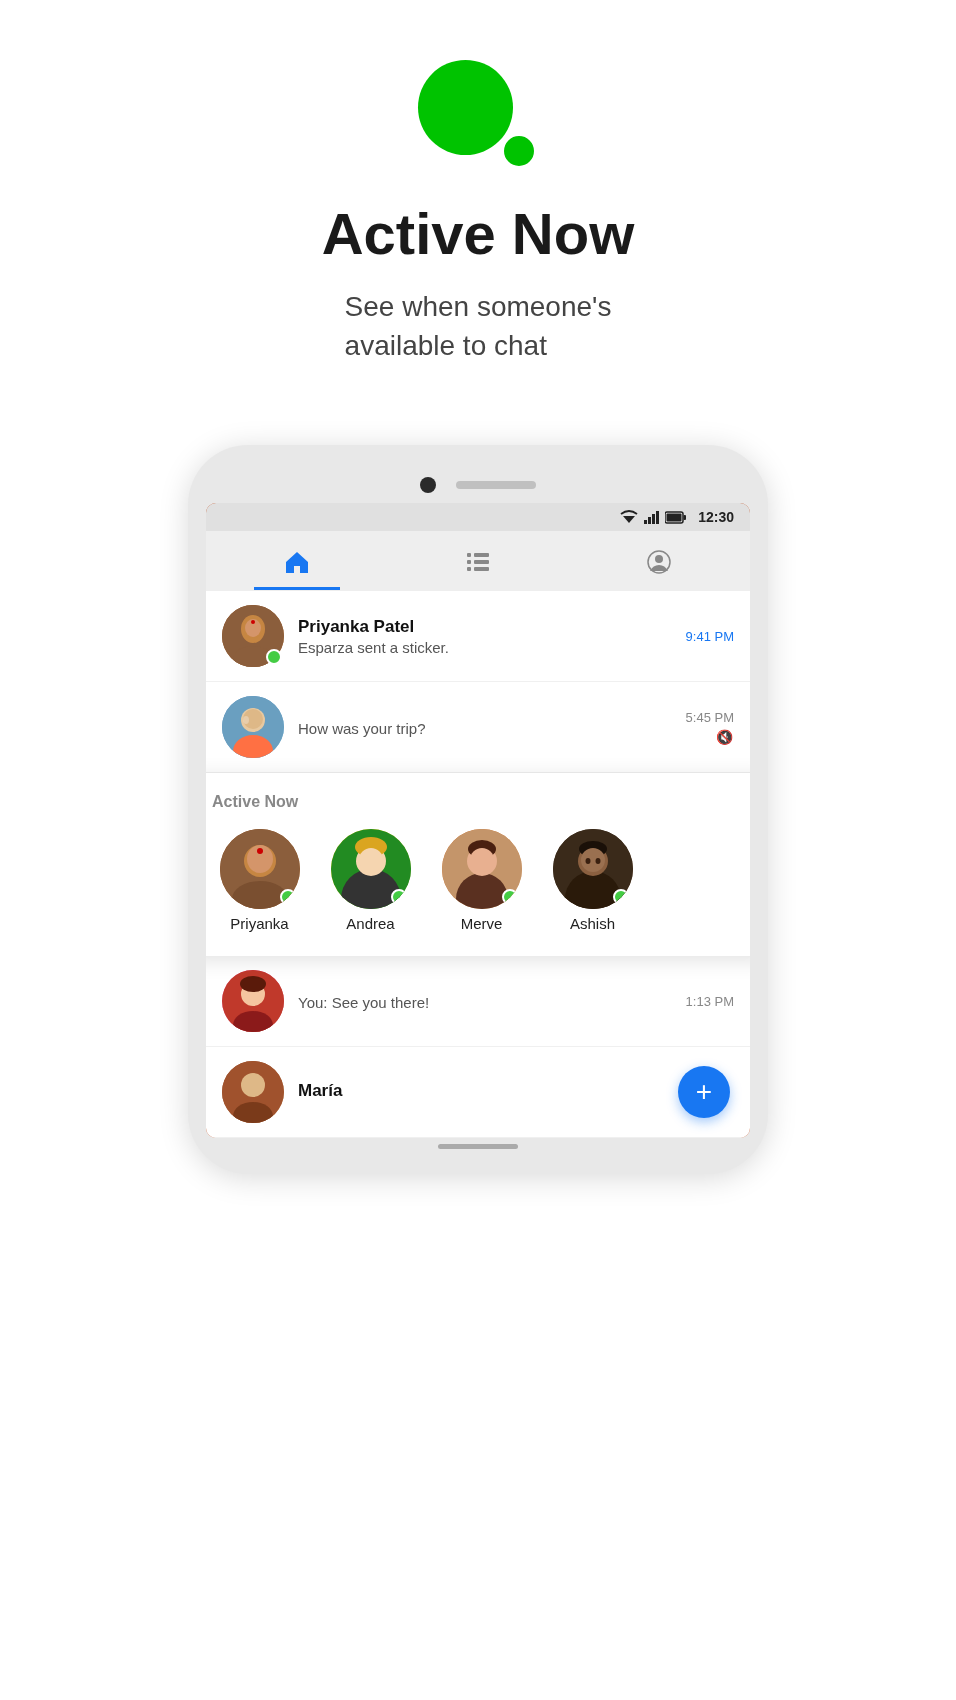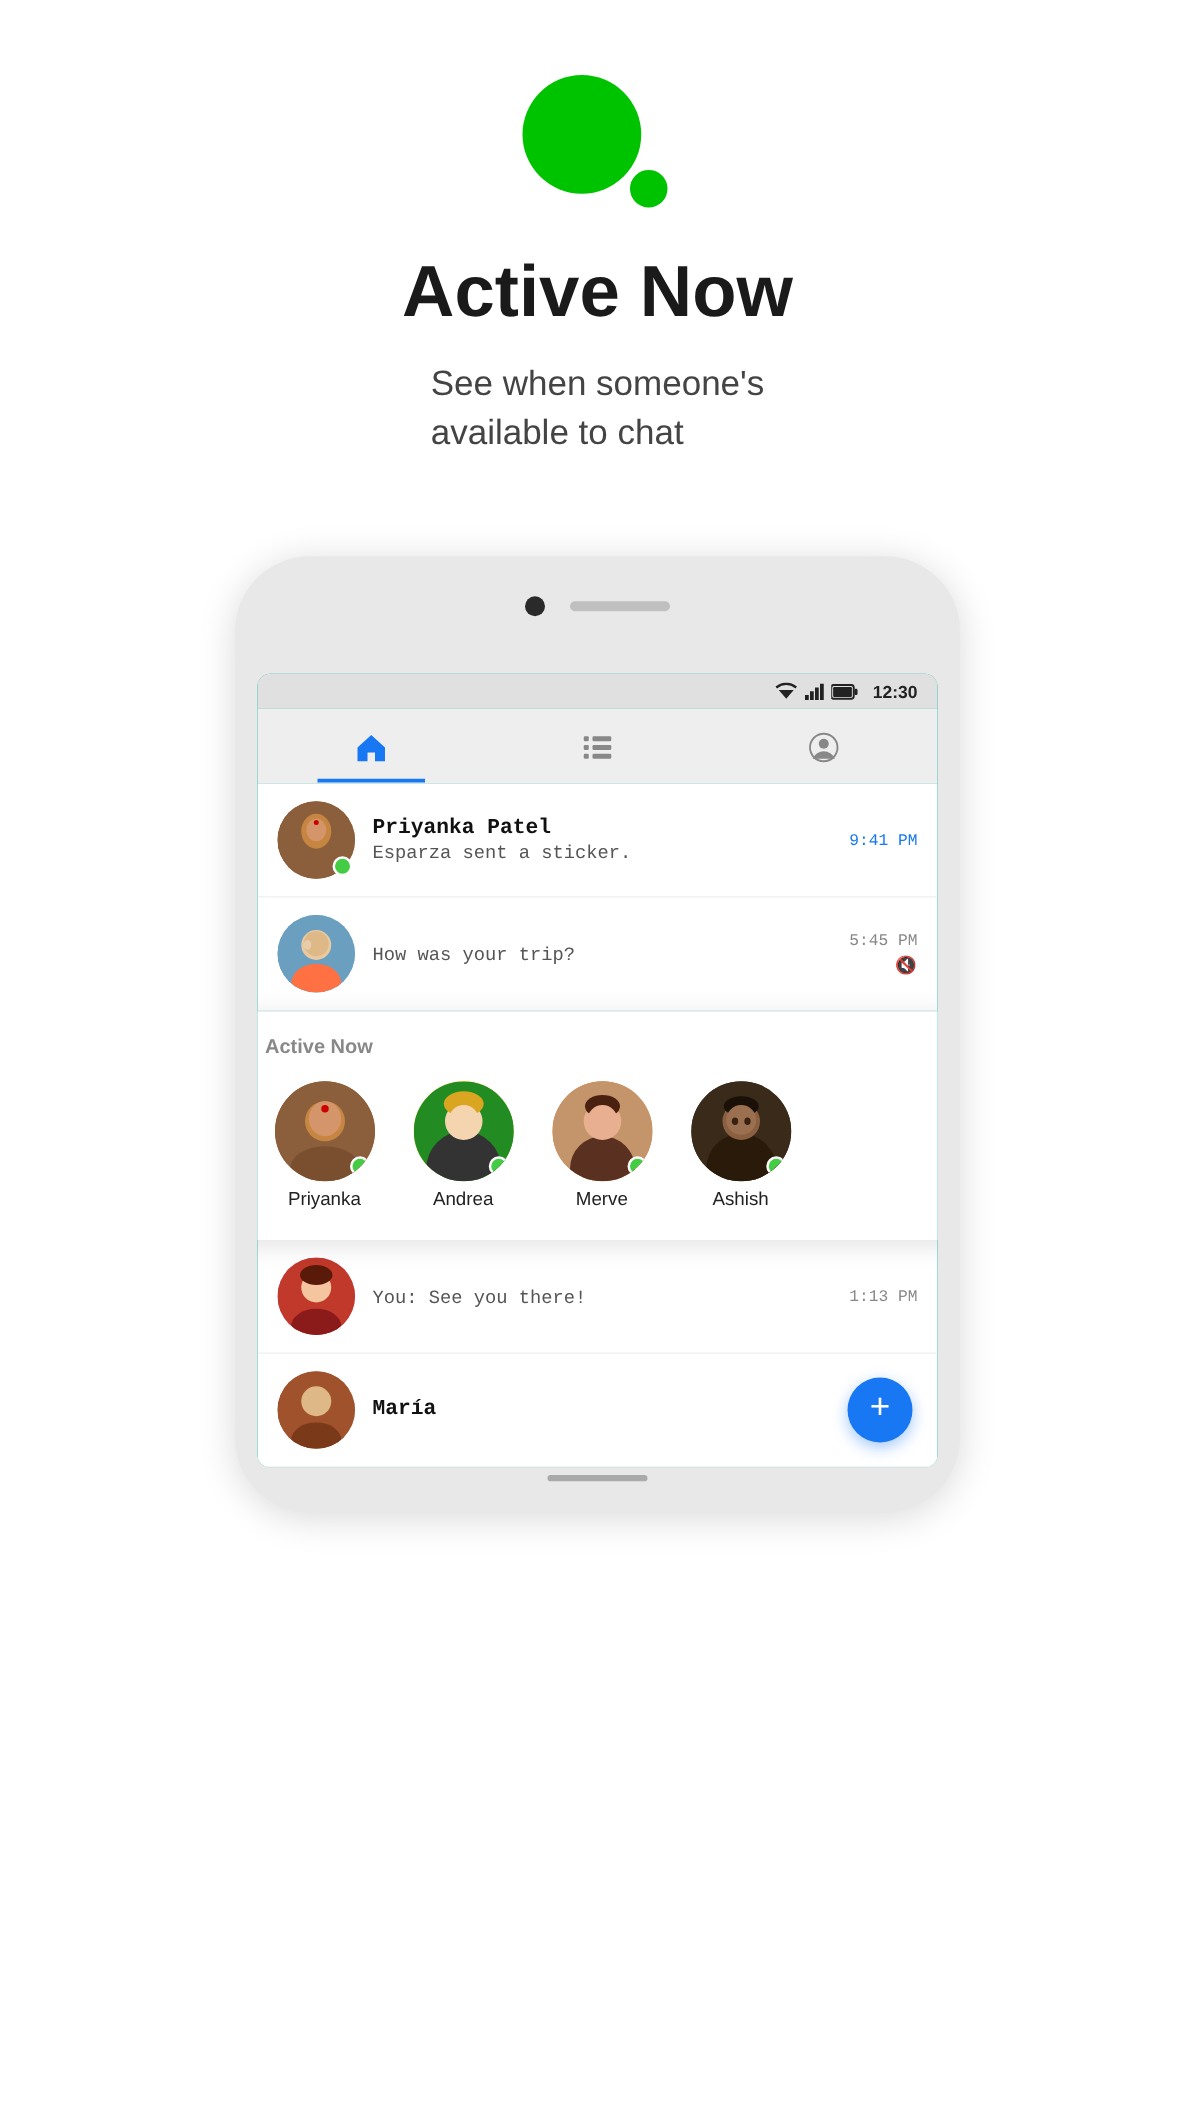--- a/index.html
+++ b/index.html
@@ -96,24 +96,23 @@
     }
 
     .phone-speaker {
       width: 80px;
       height: 8px;
       background: #c0c0c0;
       border-radius: 4px;
     }
 
     .phone-screen {
-      background: #14b8a6;
+      background: #c2410c;
       border-radius: 10px;
       overflow: hidden;
-      margin-top: 36px;
     }
 
     
     .status-bar {
       background: #e0e0e0;
       display: flex;
       justify-content: flex-end;
       align-items: center;
       padding: 6px 16px;
       gap: 6px;
@@ -168,21 +167,20 @@
       color: #1877f2;
     }
 
     .nav-tab:not(.active) .nav-tab-icon {
       color: #888;
     }
 
     
     .conversation-list {
       background: #ffffff;
-      font-family: Liberation Mono, monospace;
     }
 
     .conversation-item {
       display: flex;
       align-items: center;
       padding: 14px 16px;
       gap: 14px;
       border-bottom: 1px solid #f0f0f0;
     }
 

